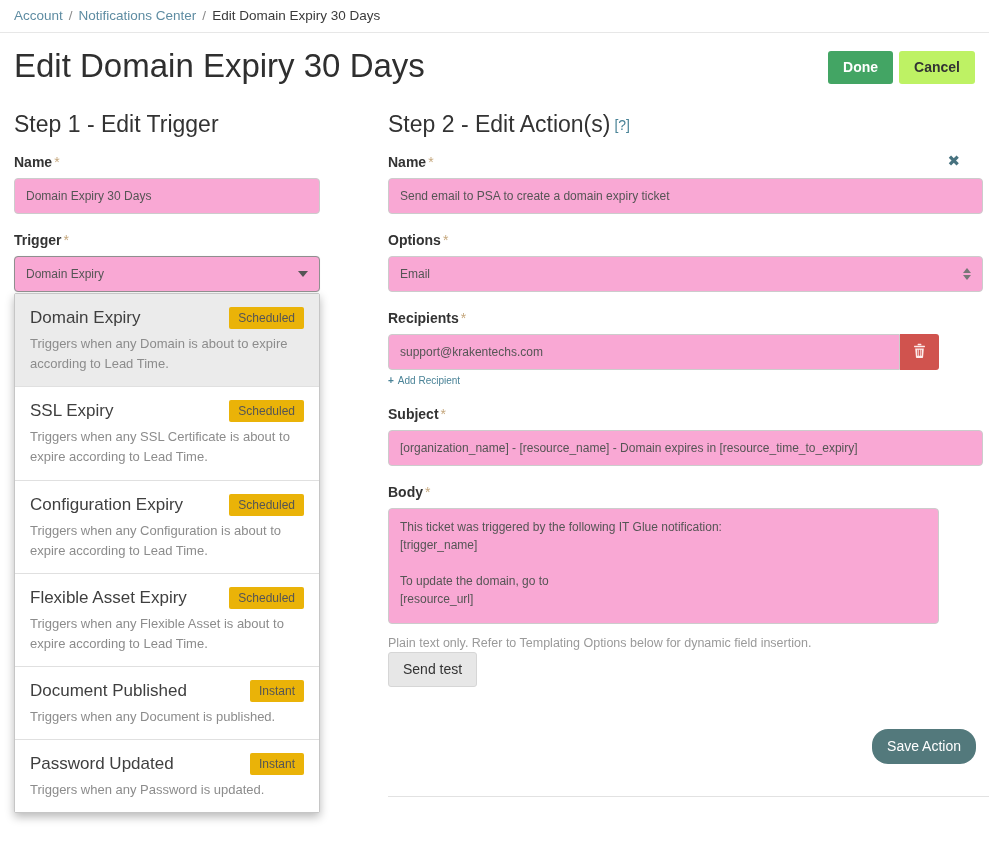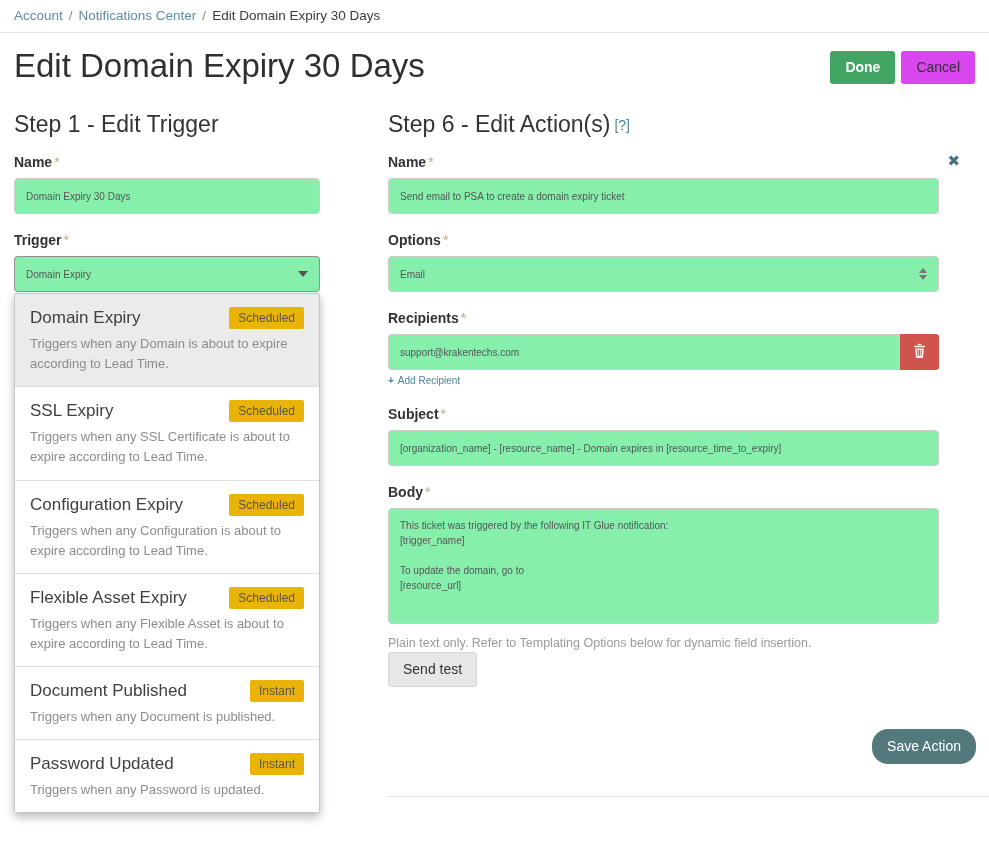--- a/index.html
+++ b/index.html
@@ -28,42 +28,42 @@
     padding: 14px 14px 0 14px;
   }
   .page-title { font-size: 33px; font-weight: 400; color: #2f2f2f; letter-spacing: 0; }
   .header-actions { display: flex; gap: 6px; margin-top: 4px; }
   .btn {
     display: inline-block; border: none; cursor: pointer;
     font-family: inherit; font-size: 14px; border-radius: 3px;
     padding: 8px 15px; line-height: 1.2; text-align: center;
   }
   .btn-done { background: #43a564; color: #fff; font-weight: 700; }
-  .btn-cancel { background: #d946ef; color: #333; }
+  .btn-cancel { background: #bef264; color: #333; font-weight: bold; }
 
   
   .columns { display: flex; padding: 26px 0 0 14px; }
   .col-left { width: 306px; flex: 0 0 306px; }
   .col-right { margin-left: 68px; width: 588px; flex: 0 0 588px; position: relative; }
 
   .step-title { font-size: 23px; font-weight: 400; color: #333; margin-bottom: 16px; }
   .step-title .help-link { font-size: 14px; color: #4a8397; text-decoration: none; vertical-align: 2px; margin-left: 4px; }
 
   .field-label { font-size: 14px; font-weight: 700; color: #333; margin: 18px 0 8px 0; }
   .field-label:first-of-type { margin-top: 0; }
   .req { color: #c5a77d; font-weight: 400; margin-left: 2px; }
 
   .text-input, .select-box, .textarea {
     width: 100%;
     border: 1px solid #ccc; border-radius: 4px;
-    font-family: inherit; font-size: 10px; color: #555;
-    background: #86efac;
+    font-family: inherit; font-size: 12px; color: #555;
+    background: #f9a8d4;
   }
   .text-input { height: 36px; padding: 0 11px; }
-  .col-right .text-input, .col-right .select-box { width: 551px; }
+  .col-right .text-input, .col-right .select-box { width: 595px; }
 
   .select-box {
     height: 36px; padding: 0 11px;
     display: flex; align-items: center; justify-content: space-between;
     cursor: pointer; position: relative;
   }
   .select-box.focused { border-color: #8f8f8f; box-shadow: 0 0 1px rgba(0,0,0,.15); }
   .caret-down {
     width: 0; height: 0; border-left: 5px solid transparent;
     border-right: 5px solid transparent; border-top: 6px solid #555;
@@ -202,21 +202,21 @@
           <span class="dd-badge">Instant</span>
         </div>
         <div class="dd-desc">Triggers when any Password is updated.</div>
       </div>
 
     </div>
   </section>
 
   <section class="col-right">
     <h2 class="step-title">
-      <span>Step 6 - Edit Action(s)</span><a class="help-link">[?]</a>
+      <span>Step 2 - Edit Action(s)</span><a class="help-link">[?]</a>
     </h2>
 
     <span class="close-icon">✖</span>
 
     <div class="field-label">
       <span>Name</span><span class="req">*</span>
     </div>
     <input class="text-input" type="text" value="Send email to PSA to create a domain expiry ticket" style="">
 
     <div class="field-label">

